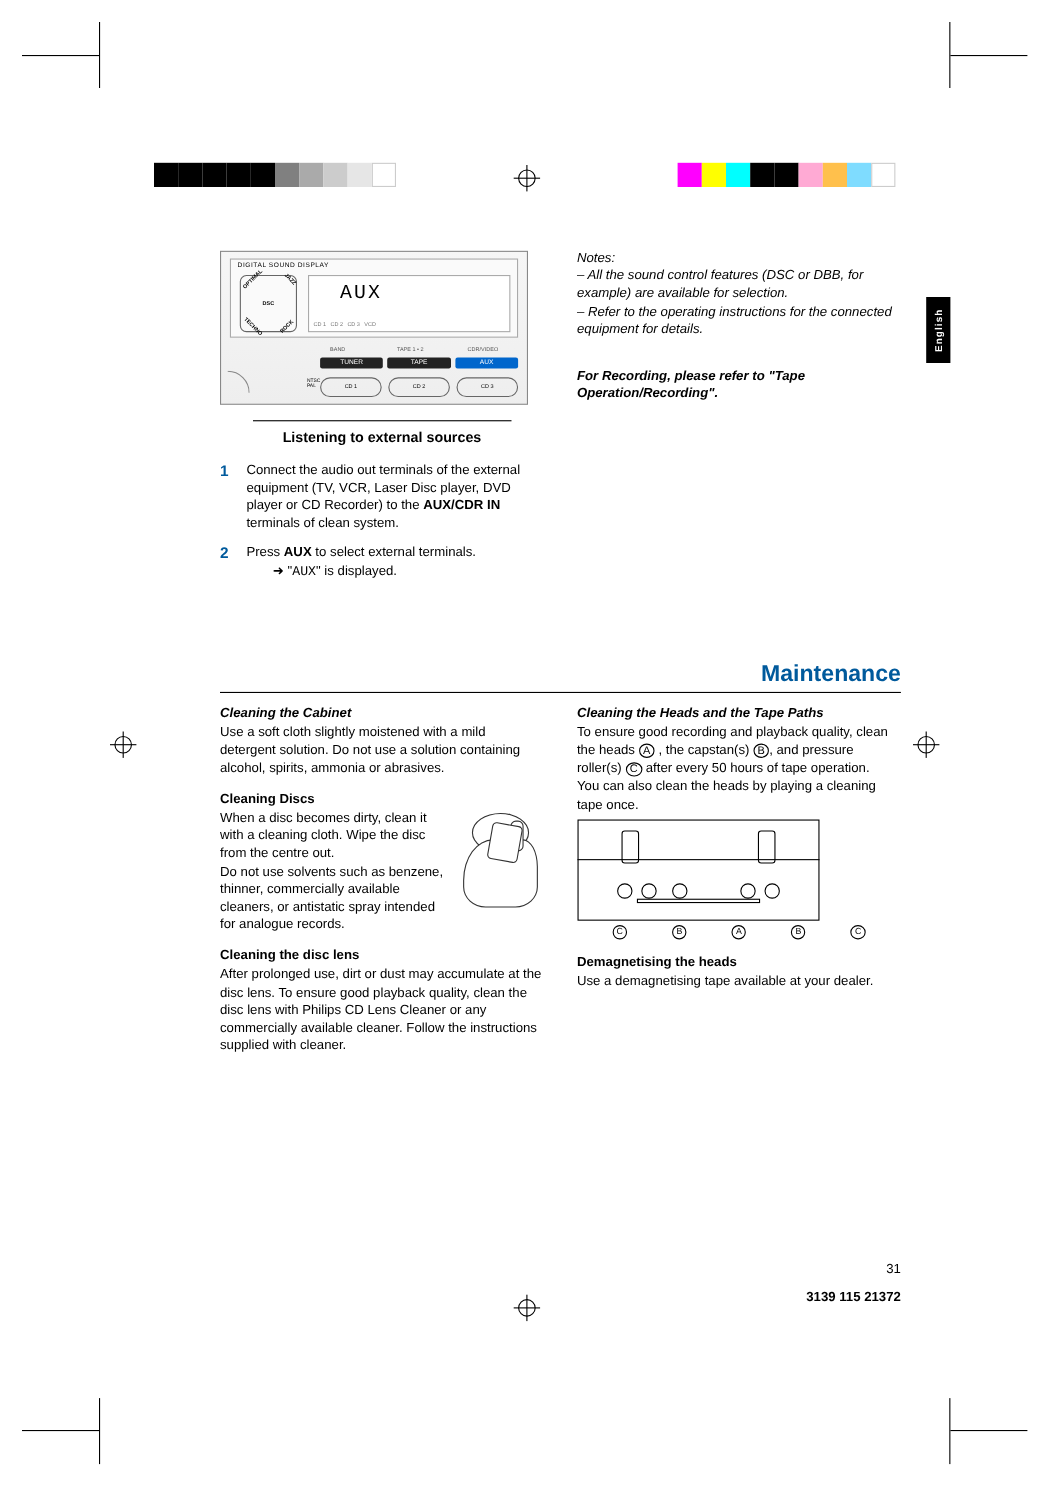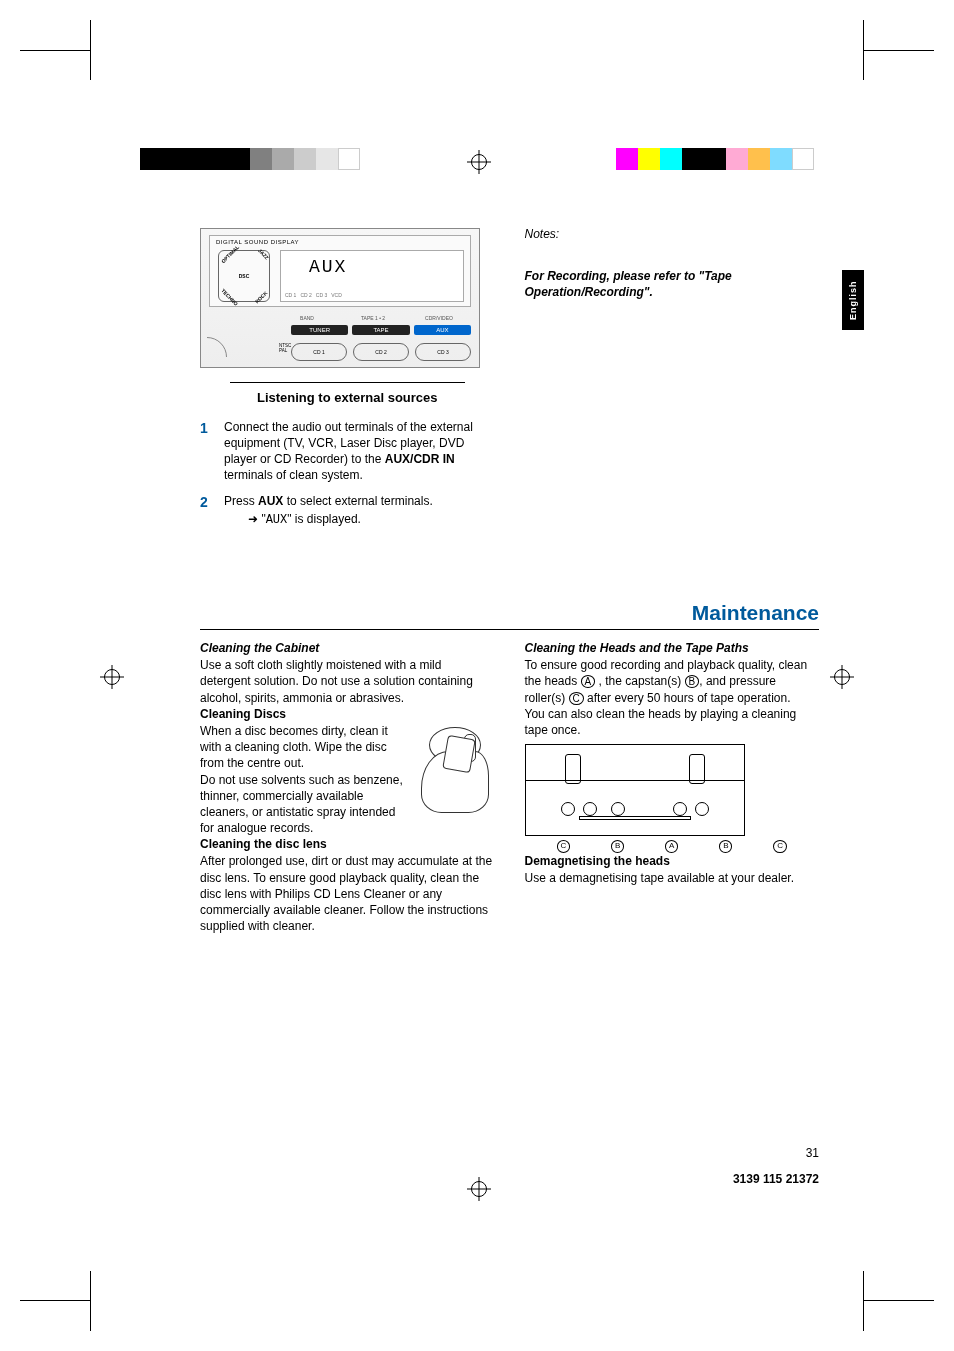--- a/index.html
+++ b/index.html
@@ -118,21 +118,21 @@
   .heads-figure .head { position: absolute; bottom: 20px; width: 14px; height: 14px; border: 1px solid #000; border-radius: 50%; }
   .heads-figure .head.c { left: 36px; }
   .heads-figure .head.b { left: 58px; }
   .heads-figure .head.a { left: 86px; }
   .heads-figure .head.b2 { right: 58px; }
   .heads-figure .head.c2 { right: 36px; }
   .heads-figure .bar { position: absolute; bottom: 16px; left: 54px; right: 54px; height: 4px; border: 1px solid #000; }
   .heads-figure .tape { position: absolute; top: 36px; left: 0; right: 0; height: 1px; background: #000; }
   .heads-labels { display: flex; justify-content: space-between; font-size: 8px; padding: 0 32px; }
 
-  .para-title { font-weight: bold; margin-top: 0; margin-bottom: 1px; }
+  .para-title { font-weight: bold; margin-top: 12px; margin-bottom: 1px; }
   .para-title.first { margin-top: 0; font-style: italic; }
 
   .note-block { margin-top: 6px; }
 
   .page-num { position: absolute; right: 0; bottom: 30px; font-size: 12px; }
   .doc-num { position: absolute; right: 0; bottom: 4px; font-weight: bold; font-size: 12px; }
 </style>
 </head>
 <body>
 
@@ -245,20 +245,22 @@
         <div class="step-body">
           <span>Press </span><span class="bold">AUX</span><span> to select external terminals.</span>
           <div class="indent">➜ <span>"</span><span class="seg">AUX</span><span>" is displayed.</span></div>
         </div>
       </div>
     </div>
 
     <div class="col">
       <div class="note-block italic">
         <div>Notes:</div>
+        <div>–  All the sound control features (DSC or DBB, for example) are available for selection.</div>
+        <div>–  Refer to the operating instructions for the connected equipment for details.</div>
       </div>
       <div style="height:26px"></div>
       <div class="bold italic">For Recording, please refer to "Tape Operation/Recording".</div>
     </div>
   </div>
 
   <h2 class="section-title-maint">Maintenance</h2>
 
   <div class="two-col">
     <div class="col">

